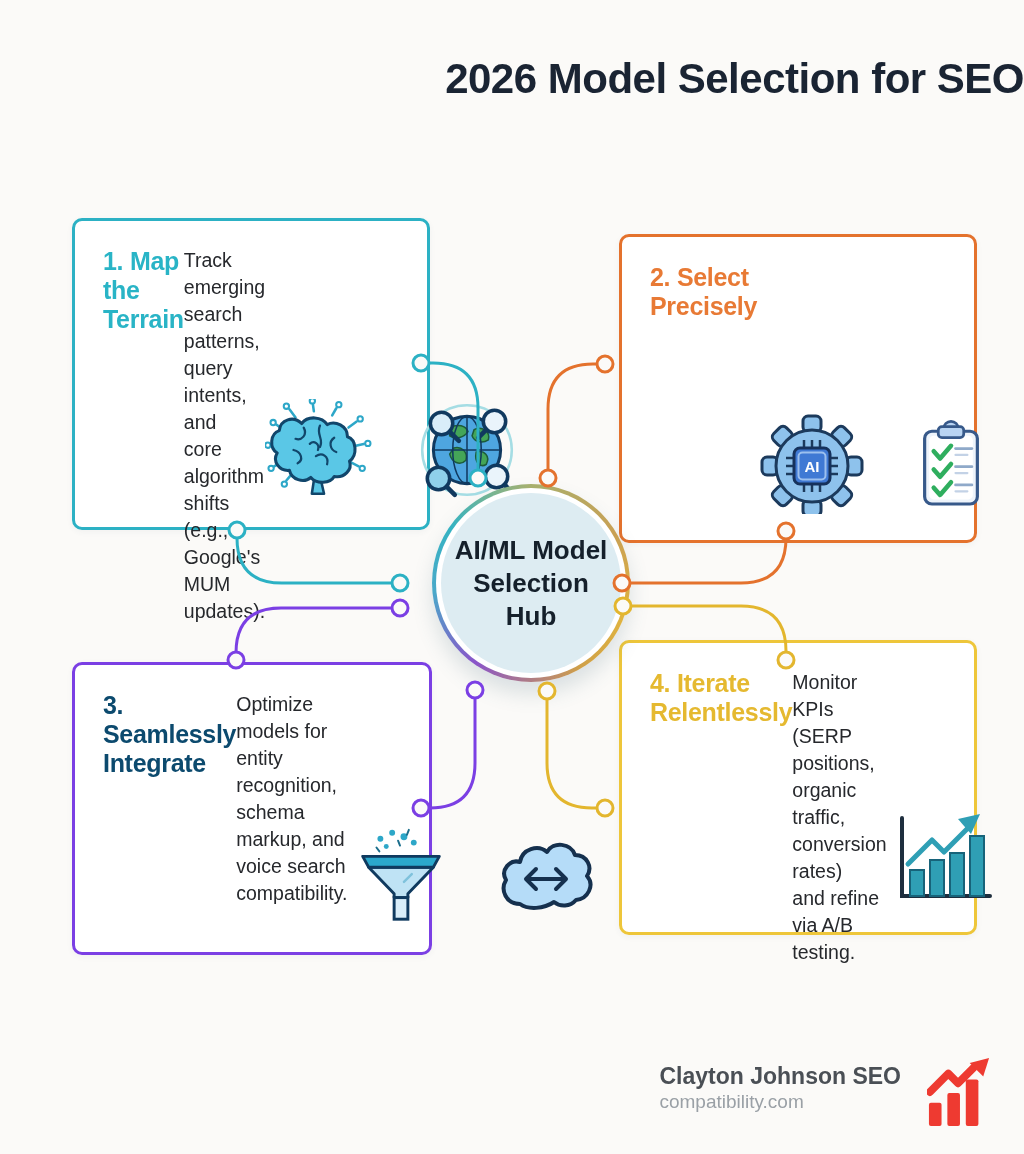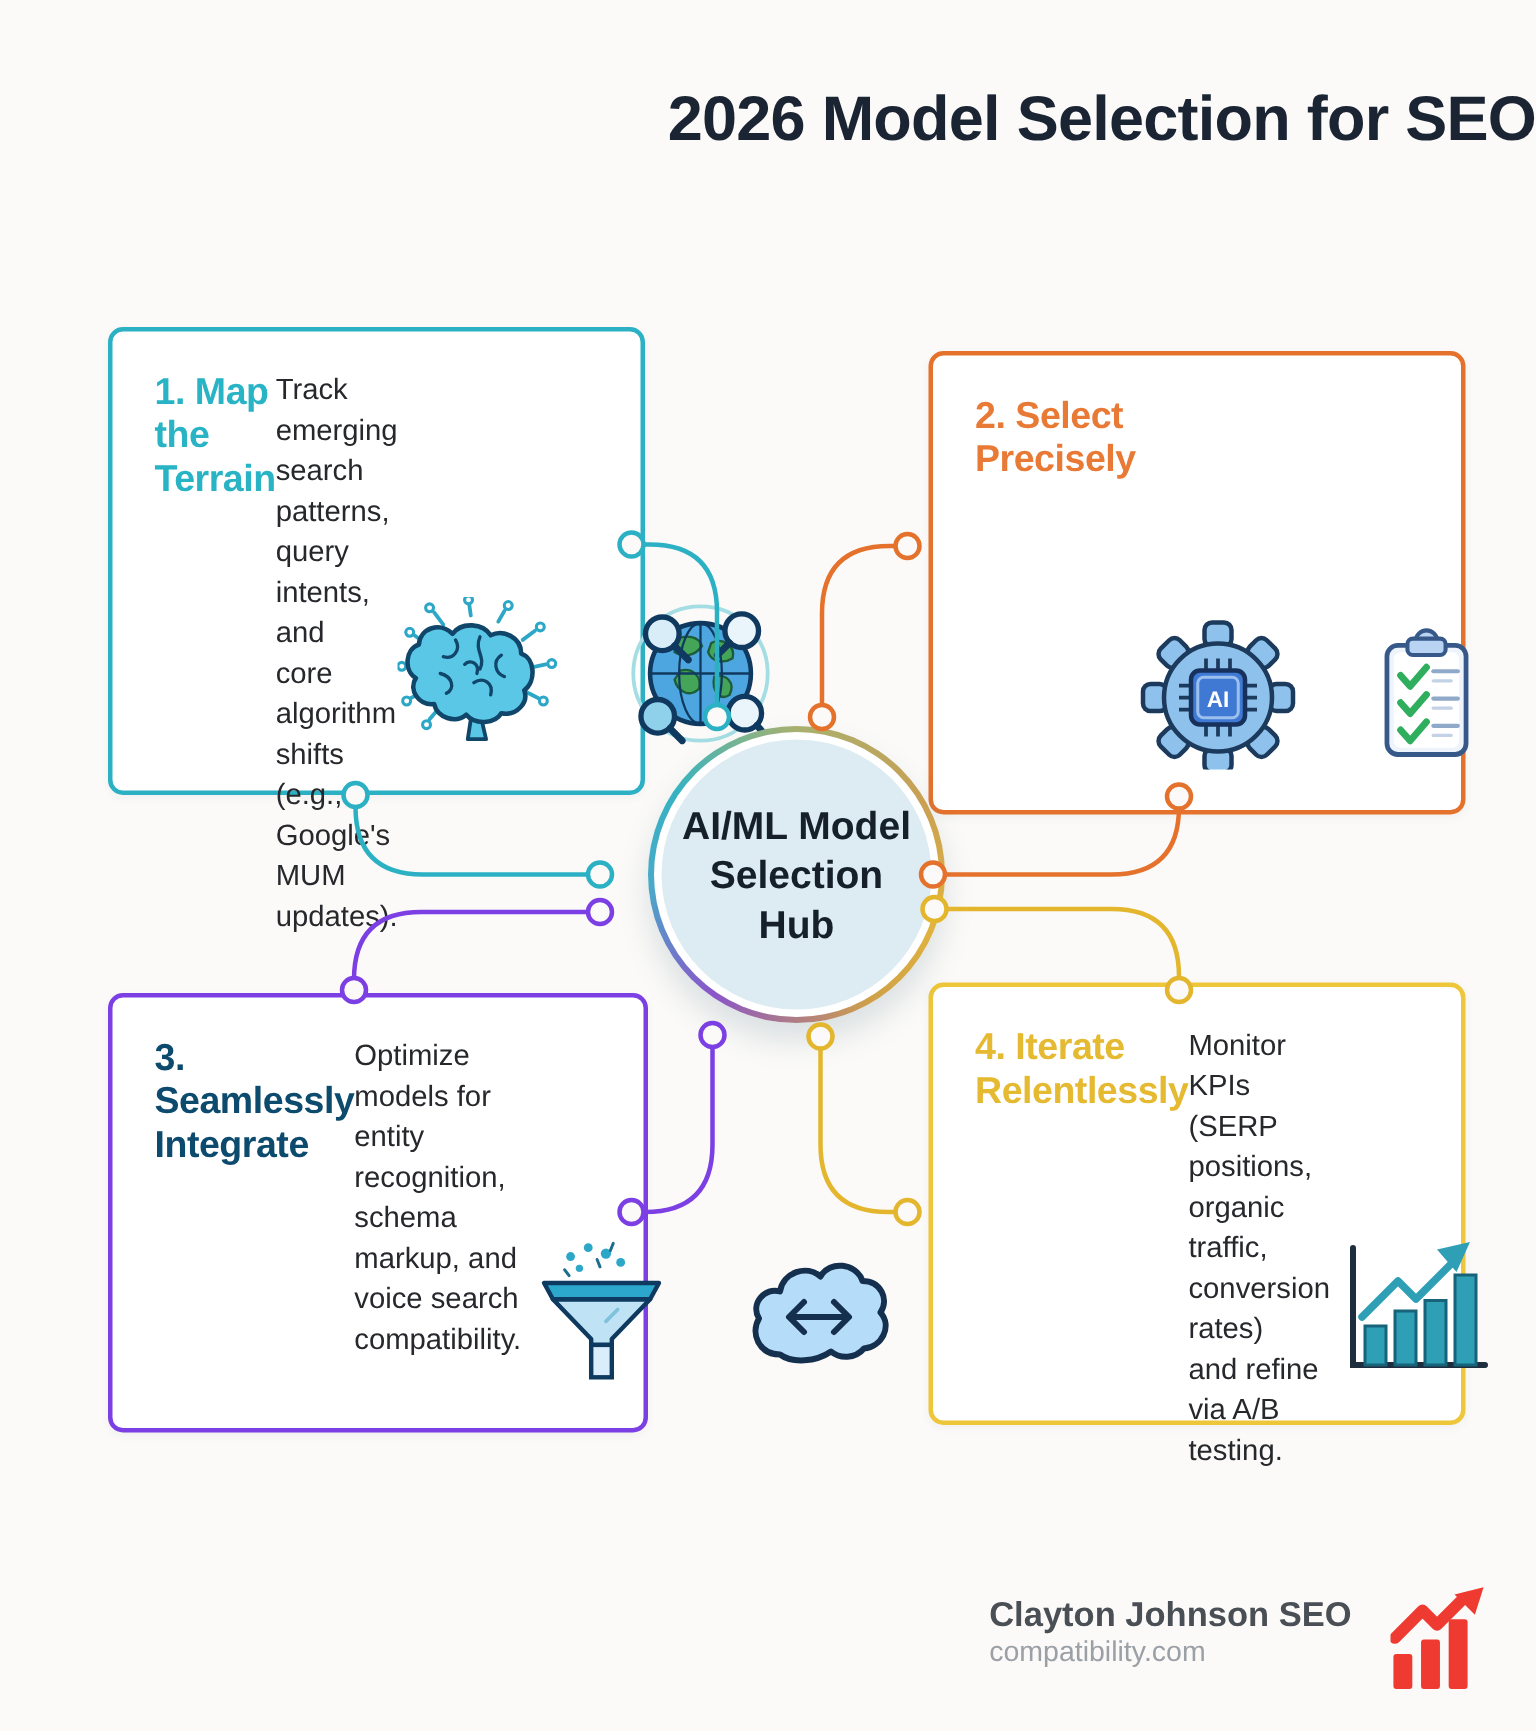--- a/index.html
+++ b/index.html
@@ -15,21 +15,21 @@
   .card h2 { font-size:25px; font-weight:bold; letter-spacing:-0.3px; margin-bottom:13px; }
   .card p  { font-size:19.5px; line-height:27px; color:#26282c; white-space:pre-line; }
   .icon-row { margin-top:auto; display:flex; justify-content:center; align-items:flex-end; gap:34px; padding-bottom:6px; }
 
   .card-1 { left:60px;  top:218px; width:358px; height:312px; border-color:#2cb1c4; }
   .card-1 h2 { color:#29b4c6; }
   .card-2 { left:607px; top:234px; width:358px; height:309px; border-color:#e4722d; }
   .card-2 h2 { color:#e87a35; }
   .card-3 { left:60px;  top:662px; width:360px; height:293px; border-color:#7b3fe4; }
   .card-3 h2 { color:#0c4a6e; }
-  .card-4 { left:607px; top:655px; width:358px; height:295px; border-color:#eec63a; }
+  .card-4 { left:607px; top:640px; width:358px; height:295px; border-color:#eec63a; }
   .card-4 h2 { color:#e5b930; }
 
   .hub { position:absolute; left:432px; top:484px; width:198px; height:198px; border-radius:50%;
          padding:4px; z-index:3;
          background:conic-gradient(from 0deg, #a8b06e, #c9a054 60deg, #e0b43f 110deg, #cfa049 150deg,
                     #8a55c9 215deg, #4aa9c9 265deg, #35b3c2 305deg, #74b494 335deg, #a8b06e 360deg);
          box-shadow:0 12px 20px rgba(70,110,130,0.18); }
   .hub-gap { width:100%; height:100%; border-radius:50%; background:#ffffff; padding:5px; }
   .hub-core { width:100%; height:100%; border-radius:50%; background:#ddecf2;
               display:flex; align-items:center; justify-content:center; text-align:center;

